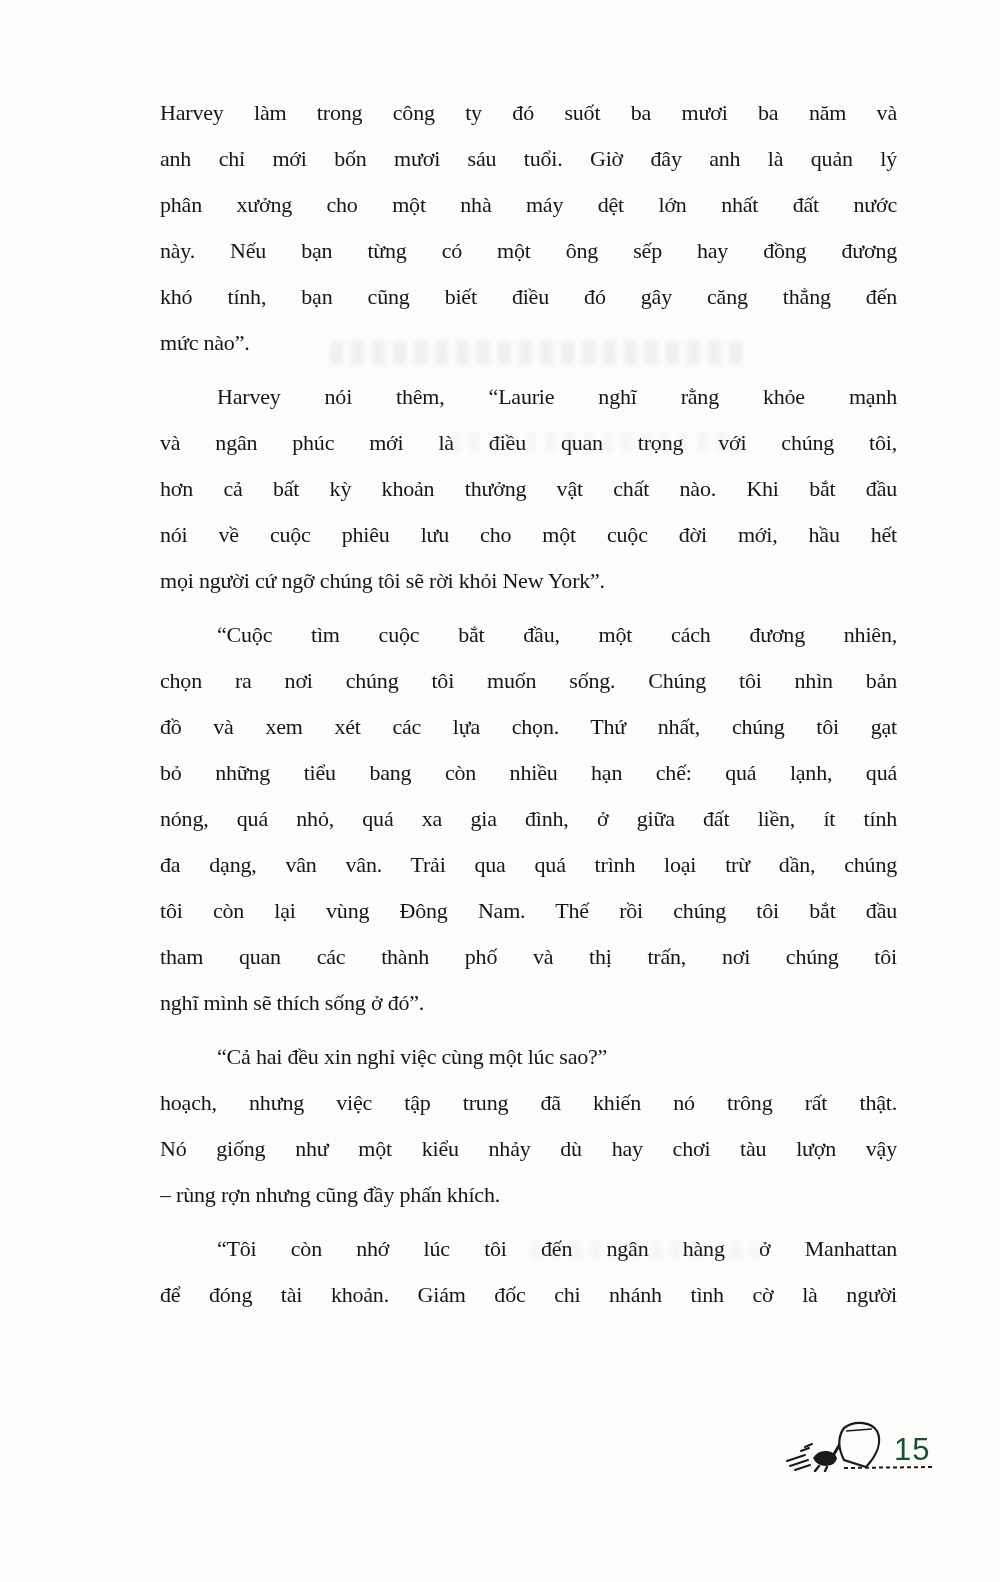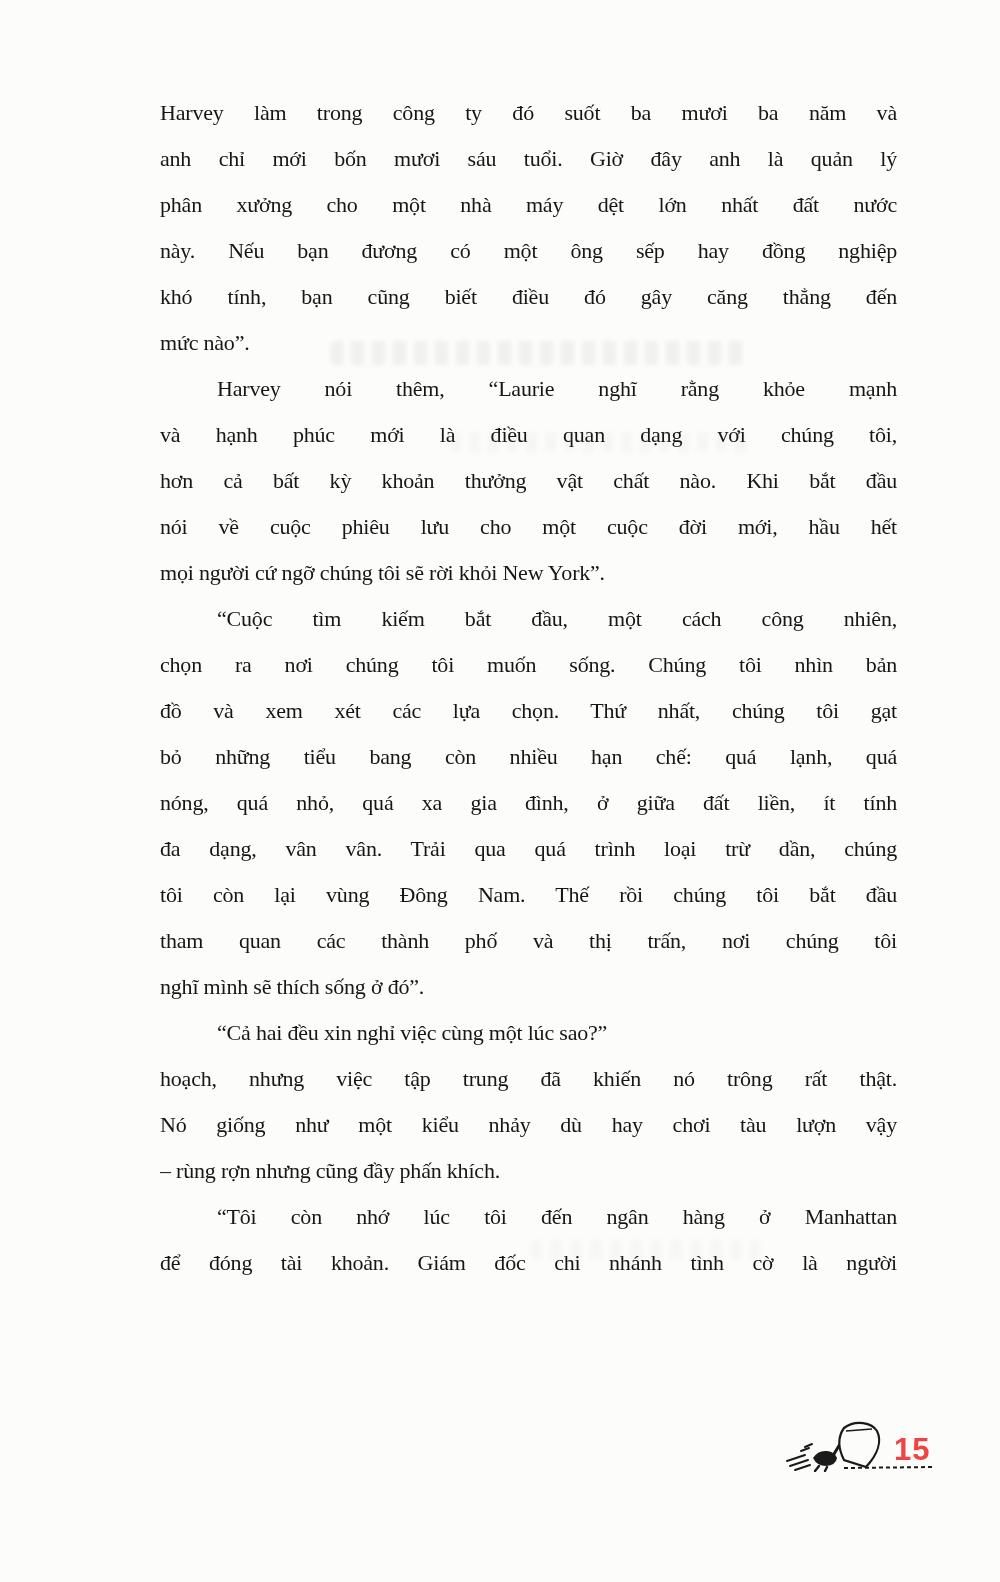--- a/index.html
+++ b/index.html
@@ -31,20 +31,21 @@
     text-align: justify;
     text-align-last: justify;
     white-space: normal;
     overflow: hidden;
   }
   .line.last {
     text-align-last: left;
   }
   .line.first-indent {
     padding-left: 57px;
+    margin-top: 8px;
   }
   
   .bleed {
     position: absolute;
     filter: blur(2px);
     pointer-events: none;
     border-radius: 6px;
   }
   .bleed-1 {
     left: 330px; top: 341px; width: 420px; height: 24px;
@@ -71,48 +72,48 @@
   .footer svg {
     position: absolute;
     left: 0; top: 0;
   }
   .page-num {
     position: absolute;
     left: 108px;
     top: 12px;
     font-family: "Liberation Sans", sans-serif;
     font-size: 31px;
-    font-weight: 700;
+    font-weight: 400;
     letter-spacing: 1px;
-    color: #ef4444;
+    color: #14532d;
   }
 </style>
 </head>
 <body>
 
 <div class="page">
 
   <div class="text-block" id="text-block">
       <div class="para">
         <div class="line">Harvey làm trong công ty đó suốt ba mươi ba năm và</div>
         <div class="line">anh chỉ mới bốn mươi sáu tuổi. Giờ đây anh là quản lý</div>
         <div class="line">phân xưởng cho một nhà máy dệt lớn nhất đất nước</div>
-        <div class="line">này. Nếu bạn đương có một ông sếp hay đồng nghiệp</div>
+        <div class="line">này. Nếu bạn từng có một ông sếp hay đồng đương</div>
         <div class="line">khó tính, bạn cũng biết điều đó gây căng thẳng đến</div>
         <div class="line last">mức nào”.</div>
       </div>
       <div class="para">
         <div class="line first-indent">Harvey nói thêm, “Laurie nghĩ rằng khỏe mạnh</div>
-        <div class="line">và hạnh phúc mới là điều quan dạng với chúng tôi,</div>
+        <div class="line">và ngân phúc mới là điều quan trọng với chúng tôi,</div>
         <div class="line">hơn cả bất kỳ khoản thưởng vật chất nào. Khi bắt đầu</div>
         <div class="line">nói về cuộc phiêu lưu cho một cuộc đời mới, hầu hết</div>
         <div class="line last">mọi người cứ ngỡ chúng tôi sẽ rời khỏi New York”.</div>
       </div>
       <div class="para">
-        <div class="line first-indent">“Cuộc tìm kiếm bắt đầu, một cách công nhiên,</div>
+        <div class="line first-indent">“Cuộc tìm cuộc bắt đầu, một cách đương nhiên,</div>
         <div class="line">chọn ra nơi chúng tôi muốn sống. Chúng tôi nhìn bản</div>
         <div class="line">đồ và xem xét các lựa chọn. Thứ nhất, chúng tôi gạt</div>
         <div class="line">bỏ những tiểu bang còn nhiều hạn chế: quá lạnh, quá</div>
         <div class="line">nóng, quá nhỏ, quá xa gia đình, ở giữa đất liền, ít tính</div>
         <div class="line">đa dạng, vân vân. Trải qua quá trình loại trừ dần, chúng</div>
         <div class="line">tôi còn lại vùng Đông Nam. Thế rồi chúng tôi bắt đầu</div>
         <div class="line">tham quan các thành phố và thị trấn, nơi chúng tôi</div>
         <div class="line last">nghĩ mình sẽ thích sống ở đó”.</div>
       </div>
       <div class="para">

